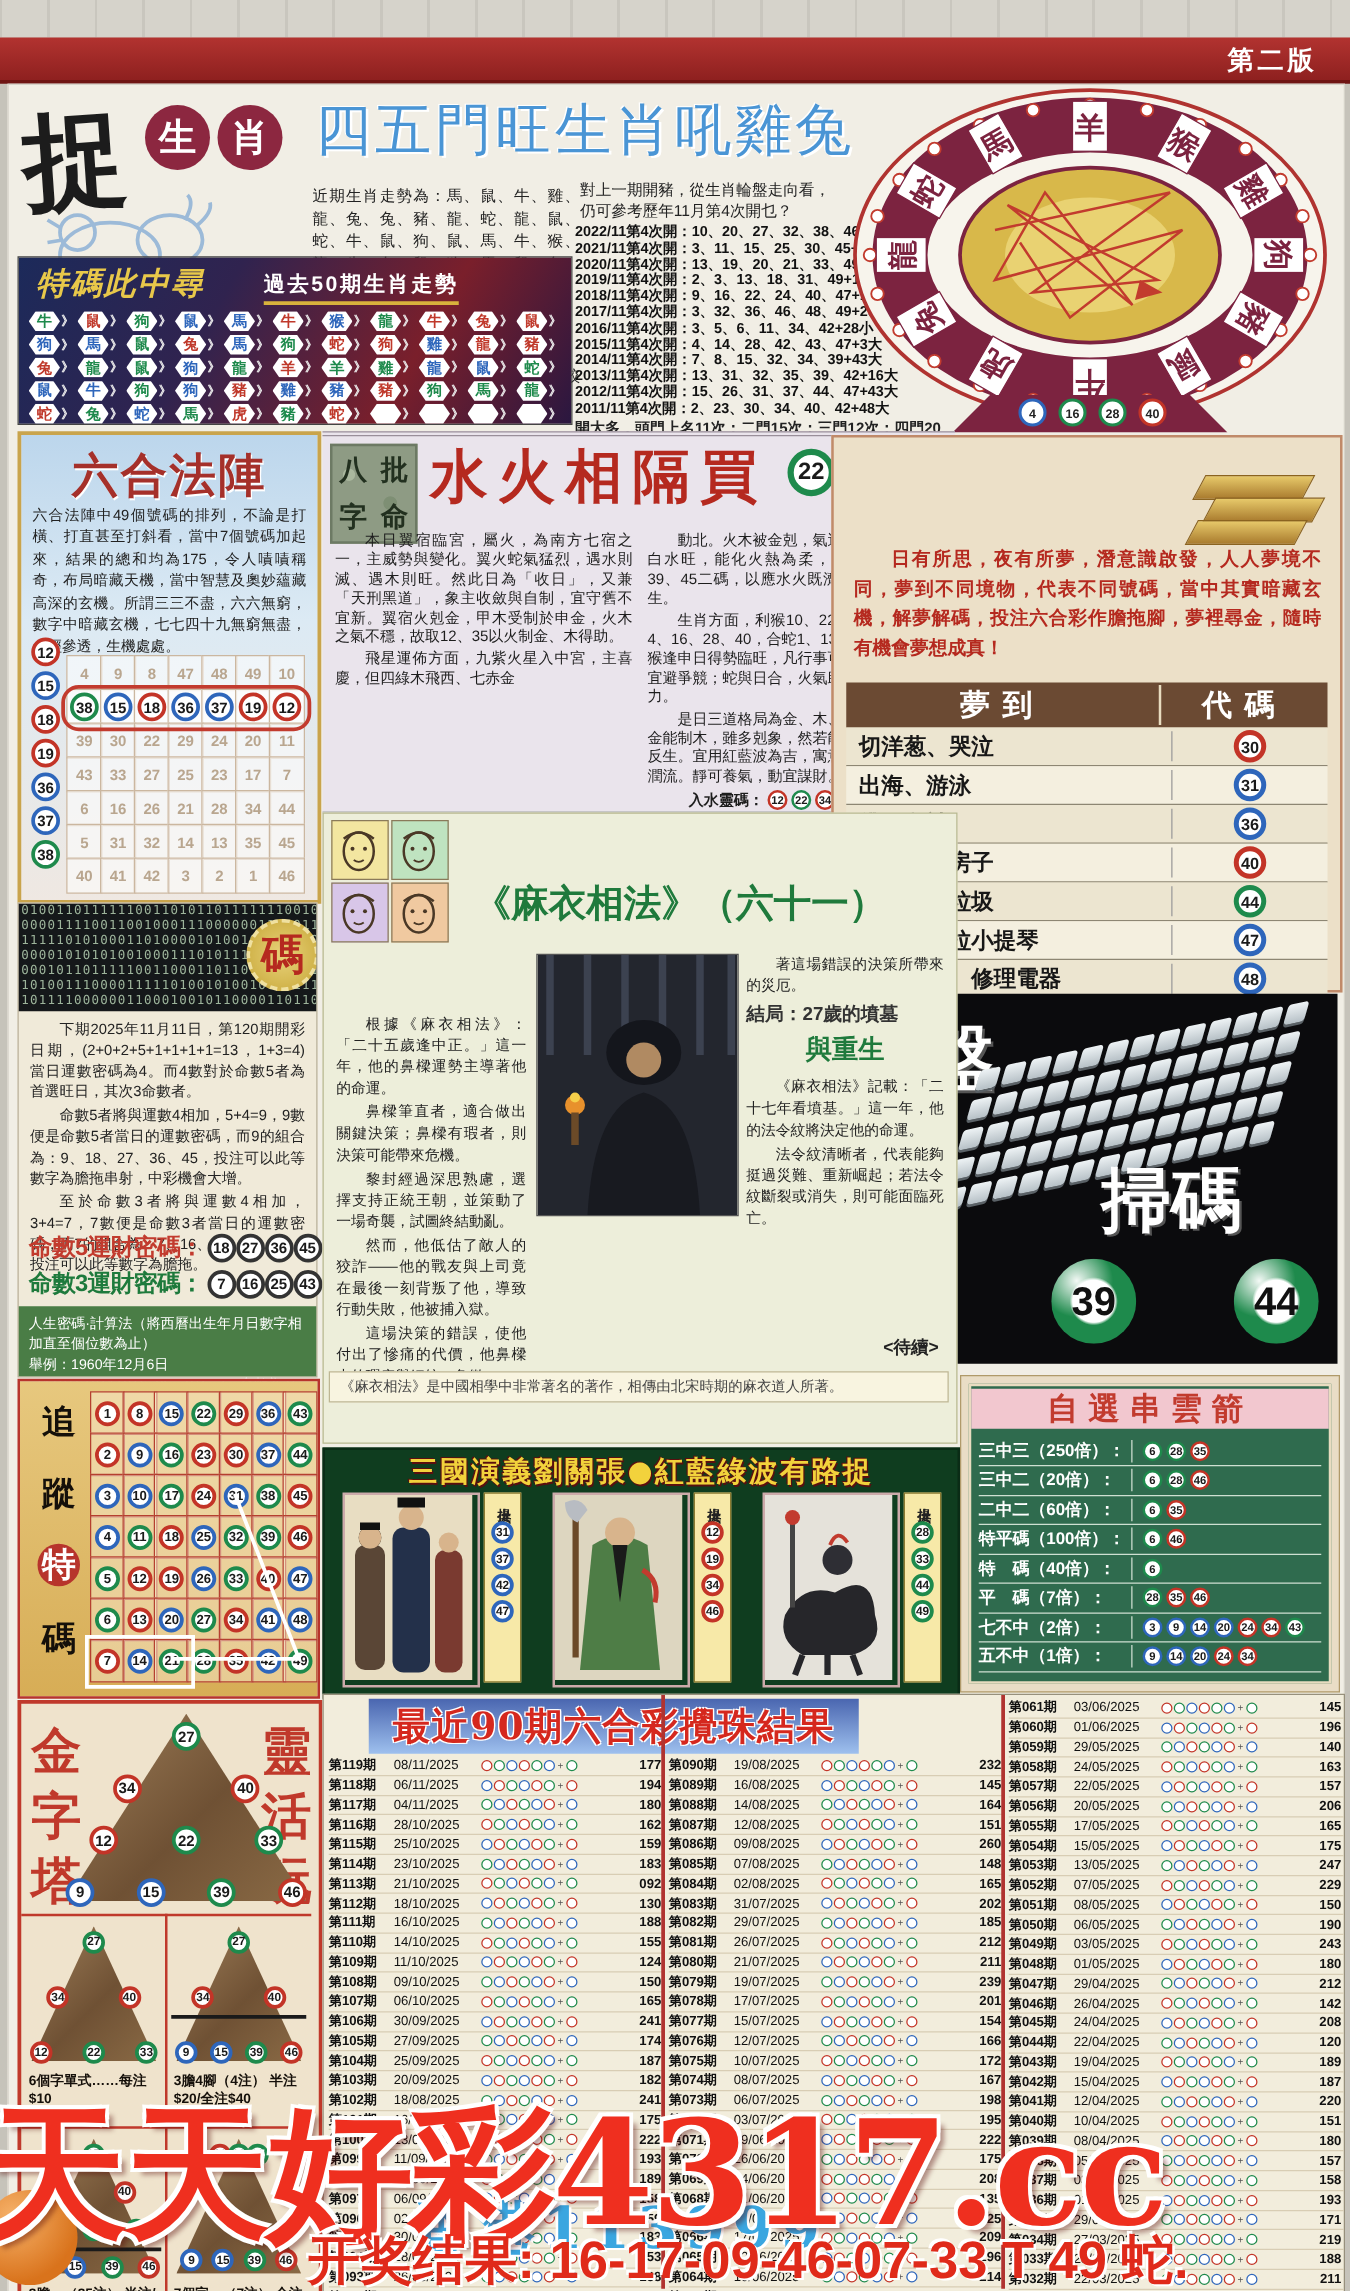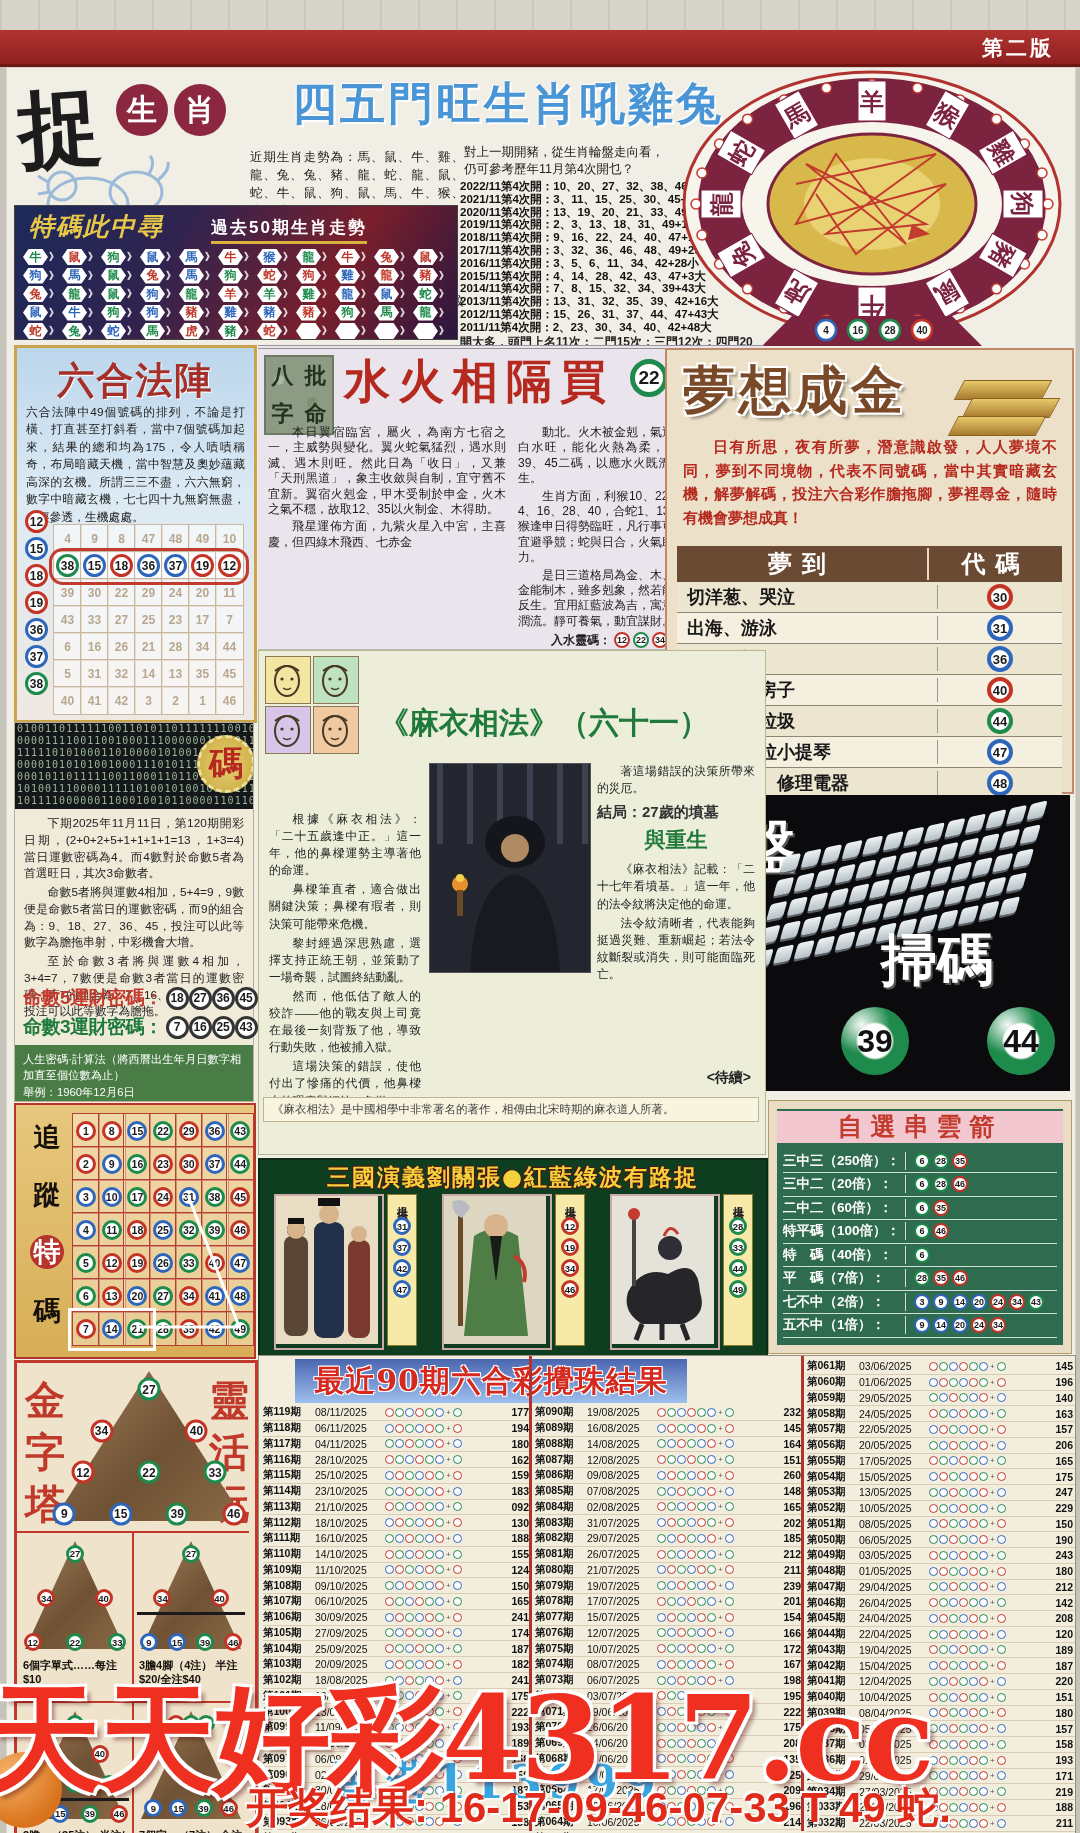--- a/index.html
+++ b/index.html
@@ -17,22 +17,22 @@
   #paper{left:6px;top:67px;width:1068px;height:1766px;background:#f1eee5;border:1px solid #d7d4ca;}
 
   
   #logo-zhuo{left:18px;top:72px;font-size:84px;font-weight:800;color:#1c1c1c;transform:rotate(-4deg);}
   .logo-circ{width:52px;height:52px;border-radius:50%;background:#8c2740;color:#fff;
     display:flex;align-items:center;justify-content:center;font-size:30px;font-weight:800;}
   #logo-c1{left:116px;top:84px;} #logo-c2{left:174px;top:84px;}
   #sketch{left:28px;top:152px;}
   #jitu{left:138px;top:202px;font-size:48px;font-weight:800;color:#c43325;letter-spacing:38px;
     text-shadow:1px 1px 0 #fff;}
-  #headline{left:252px;top:74px;width:520px;font-size:45px;font-weight:700;color:#4a95d5;
-    letter-spacing:3px;text-shadow:2px 2px 0 #fff,-1px -1px 0 #fff;white-space:nowrap;margin-left:40px;}
+  #headline{left:252px;top:74px;width:520px;font-size:45px;font-weight:400;color:#4a95d5;
+    letter-spacing:3px;text-shadow:2px 2px 0 #fff,-1px -1px 0 #fff;white-space:nowrap;}
   #intro-left{left:250px;top:148px;width:214px;font-size:12.5px;line-height:1.44;text-align:justify;}
   #intro-right{left:464px;top:144px;width:200px;font-size:12.5px;line-height:1.35;}
   #history{left:460px;top:180px;width:212px;font-size:11.5px;line-height:12.8px;font-weight:700;
     color:#111;white-space:nowrap;}
   #history-note{left:460px;top:335px;width:312px;font-size:12px;line-height:1.3;font-weight:700;}
 
   
   #trend{left:14px;top:205px;width:442px;height:133px;
     background:linear-gradient(120deg,#1c2a5a 0%,#30234f 35%,#7a1f2b 70%,#2a1740 100%);
     border:1px solid #444;}
@@ -776,21 +776,20 @@
         <span class="ball s16 red">34</span>
         <span class="ball s16 red">35</span>
         <span class="ball s16 green">39</span>
         <span class="ball s16 red">45</span>
       </div>
     </div>
   <div id="sh-sign">●易新天</div>
 </div>
 
 <div id="dream" class="abs">
-  <div id="dream-title" class="abs serif">夢想成金</div>
   <div class="gold-bar abs" style="left:292px;top:30px;"></div>
   <div class="gold-bar abs" style="left:300px;top:48px;"></div>
   <div class="gold-bar abs" style="left:286px;top:66px;"></div>
   <div id="dream-intro" class="abs serif">日有所思，夜有所夢，潛意識啟發，人人夢境不同，夢到不同境物，代表不同號碼，當中其實暗藏玄機，解夢解碼，投注六合彩作膽拖腳，夢裡尋金，隨時有機會夢想成真！</div>
   <div id="dream-table" class="abs">
     <div id="dream-head" class="serif">
       <div class="c1">夢到</div>
       <div class="c2">代碼</div>
     </div>
     <div id="dream-rows">
@@ -2338,21 +2337,21 @@
             <span class="mini" style="border-color: rgb(30, 138, 76);"></span>
             <span class="mini" style="border-color: rgb(46, 102, 187);"></span>
             <span class="mini" style="border-color: rgb(195, 52, 39);"></span>
             <span class="mplus">+</span>
             <span class="mini" style="border-color: rgb(46, 102, 187);"></span>
           </span>
           <span class="rs">247</span>
         </div>
         <div class="rrow">
           <span class="rp">第052期</span>
-          <span class="rd">10/05/2025</span>
+          <span class="rd">07/05/2025</span>
           <span class="rm">
             <span class="mini" style="border-color: rgb(195, 52, 39);"></span>
             <span class="mini" style="border-color: rgb(30, 138, 76);"></span>
             <span class="mini" style="border-color: rgb(46, 102, 187);"></span>
             <span class="mini" style="border-color: rgb(195, 52, 39);"></span>
             <span class="mini" style="border-color: rgb(30, 138, 76);"></span>
             <span class="mini" style="border-color: rgb(46, 102, 187);"></span>
             <span class="mplus">+</span>
             <span class="mini" style="border-color: rgb(30, 138, 76);"></span>
           </span>

